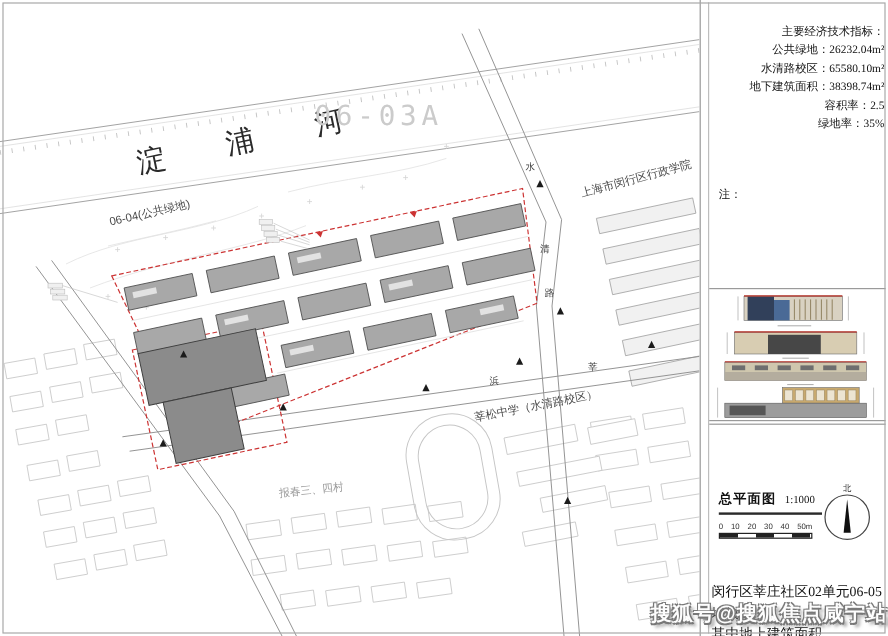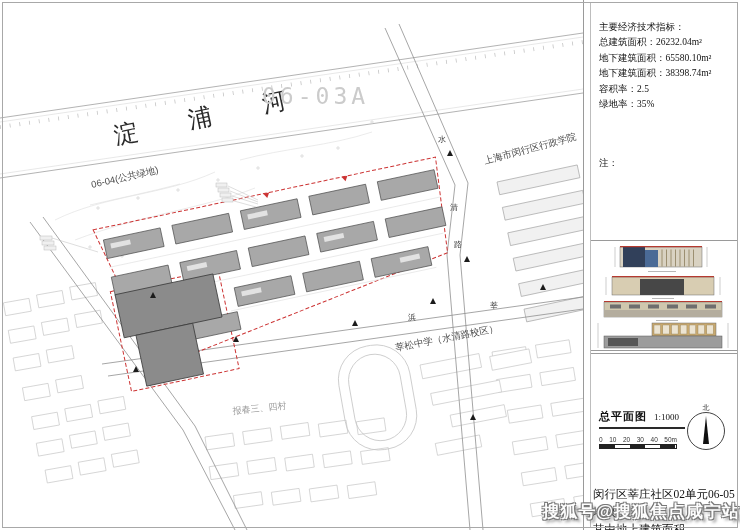--- a/index.html
+++ b/index.html
@@ -25,21 +25,21 @@
   .outl2{fill:#f1f1f1;stroke:#a8a8a8;stroke-width:0.7;}
   .road{stroke:#8f8f8f;stroke-width:0.8;fill:none;}
   .trk{fill:none;stroke:#c6c6c6;stroke-width:0.8;}
 
   
   .panel{position:absolute;left:583px;top:0;width:157px;height:530px;background:#fff;
          border-left:1px solid #9a9a9a;}
   .inner-vline{position:absolute;left:6px;top:2px;bottom:2px;border-left:1px solid #bdbdbd;}
   .divider{position:absolute;left:7px;right:3px;border-top:1px solid #9a9a9a;}
   .indicators{position:absolute;left:15px;top:20px;width:138px;
-              font-family:"Liberation Serif",serif;font-size:9.5px;line-height:15.4px;color:#111;}
+              font-family:"Liberation Serif",serif;font-size:9.5px;line-height:15.4px;color:#111;text-align:right;}
   .note{position:absolute;left:15px;top:156px;width:132px;
         font-family:"Liberation Serif",serif;font-size:9.5px;line-height:14.6px;color:#111;}
   svg.elev{position:absolute;left:6px;top:243px;}
   .tb-title{position:absolute;left:15px;top:406px;border-bottom:2px solid #2a2a2a;padding:0 6px 3px 0;
             font-family:"Liberation Serif",serif;color:#111;white-space:nowrap;}
   .tb-main{font-size:11px;font-weight:bold;letter-spacing:1px;}
   .tb-scale{font-size:9px;margin-left:7px;}
   .scalebar{position:absolute;left:15px;top:436px;width:78px;}
   .sb-nums{display:flex;justify-content:space-between;font-size:6.5px;color:#333;}
   .sb-bar{margin-top:1px;height:3px;border:1px solid #222;
@@ -262,22 +262,22 @@
         <path d="M133,372 l6,0 l-3,-6 z"></path>
       <path d="M470,420 l6,0 l-3,-6 z"></path>
     </g>
   </svg>
 
   <div class="panel">
     <div class="inner-vline"></div>
 
     <div class="indicators">
       <div>主要经济技术指标：</div>
-      <div>总建筑面积：26232.04m²</div>
-      <div>地下建筑面积：65580.10m²</div>
+      <div>公共绿地：26232.04m²</div>
+      <div>水清路校区：65580.10m²</div>
       <div>地下建筑面积：38398.74m²</div>
       <div>容积率：2.5</div>
       <div>绿地率：35%</div>
     </div>
 
     <div class="note">
       <div>注：</div>
     </div>
 
     <div class="divider" style="top:240px"></div>

